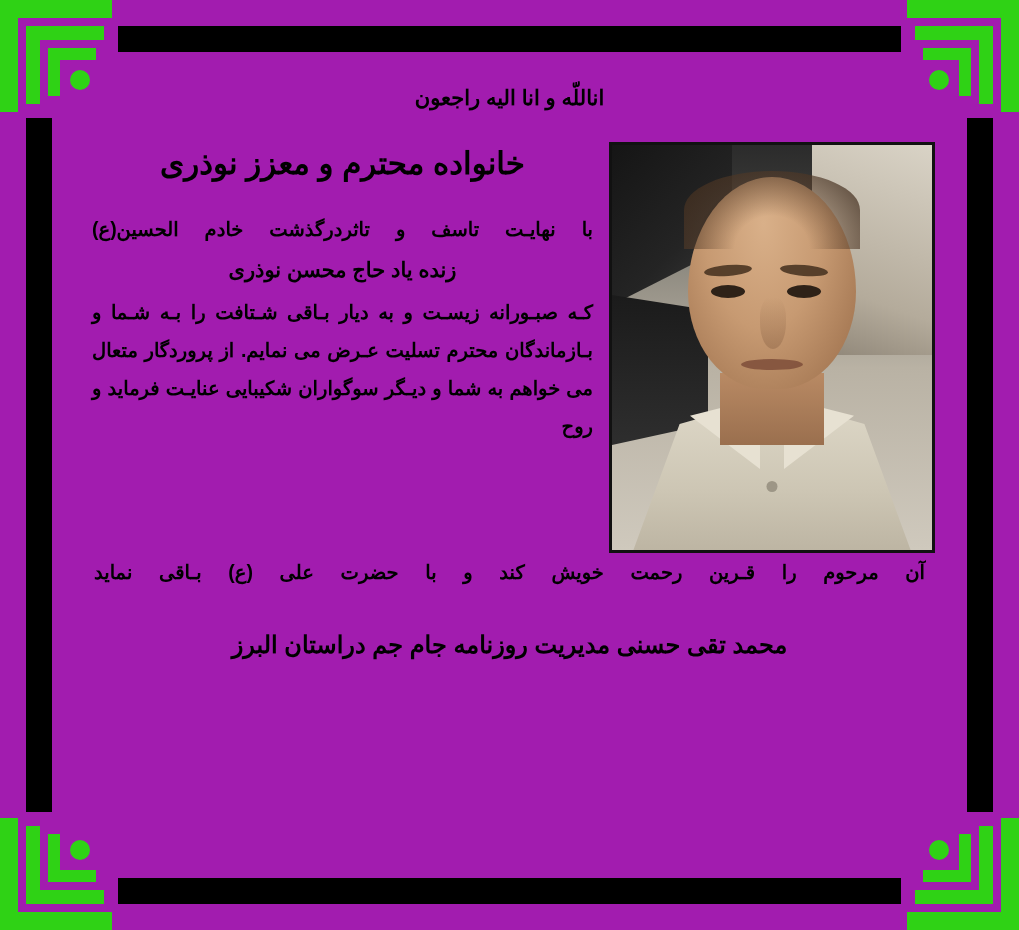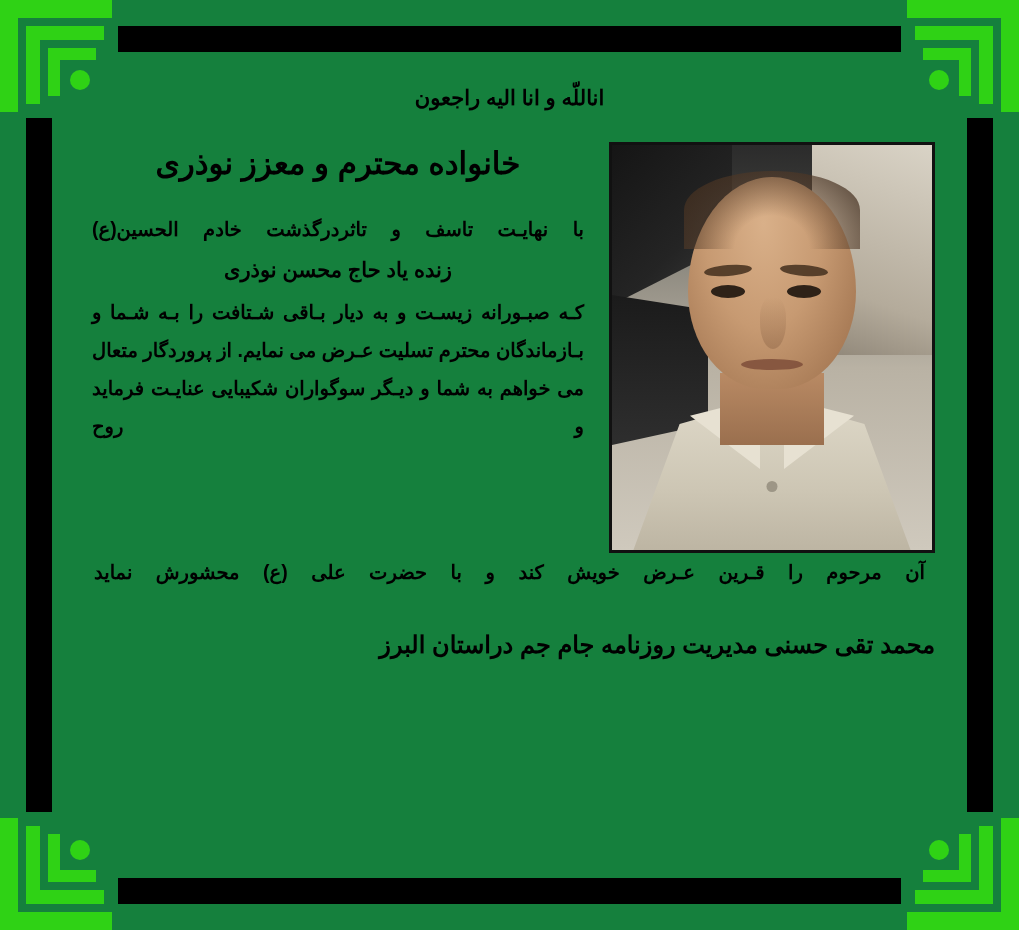--- a/index.html
+++ b/index.html
@@ -11,21 +11,21 @@
     width: 1019px;
     height: 930px;
     font-family: "Liberation Sans", sans-serif;
     overflow: hidden;
   }
 
   .poster {
     position: relative;
     width: 1019px;
     height: 930px;
-    background: #15803d;
+    background: #a21caf;
     box-sizing: border-box;
   }
 
   
   .corner {
     position: absolute;
     width: 112px;
     height: 112px;
     pointer-events: none;
   }
@@ -78,21 +78,21 @@
   .body-row {
     display: flex;
     flex-direction: row-reverse;
     align-items: flex-start;
     gap: 0px;
   }
 
   .text-col {
     flex: 1 1 auto;
     padding-left: 8px;
-    padding-right: 25px;
+    padding-right: 16px;
     min-width: 0;
   }
 
   .photo-col {
     flex: 0 0 auto;
     width: 326px;
     padding-top: 10px;
   }
 
   .photo-frame {
@@ -248,20 +248,21 @@
     font-size: 19.5px;
     font-weight: bold;
     color: #000;
     line-height: 1.95;
     text-align: justify;
     text-align-last: justify;
     margin: 0 10px;
   }
   .signature {
     margin-top: 34px;
+    text-align: center;
     font-size: 24px;
     font-weight: bold;
     color: #000;
     line-height: 1.7;
   }
   .signature div { white-space: nowrap; }
 </style>
 </head>
 <body>
 
@@ -356,20 +357,20 @@
           <div class="brow-r"></div>
           <div class="eye-l"></div>
           <div class="eye-r"></div>
           <div class="nose"></div>
           <div class="mouth"></div>
         </div>
       </div>
 
     </div>
 
-    <div class="tail">آن مرحوم را قـرین عـرض خویش کند و با حضرت علی (ع) محشورش نماید</div>
+    <div class="tail">آن مرحوم را قـرین رحمت خویش کند و با حضرت علی (ع) بـاقی نماید</div>
 
     <div class="signature">
       <div>محمد تقی حسنی مدیریت روزنامه جام جم دراستان البرز</div>
     </div>
 
   </div>
 </div>
 
 </body></html>

